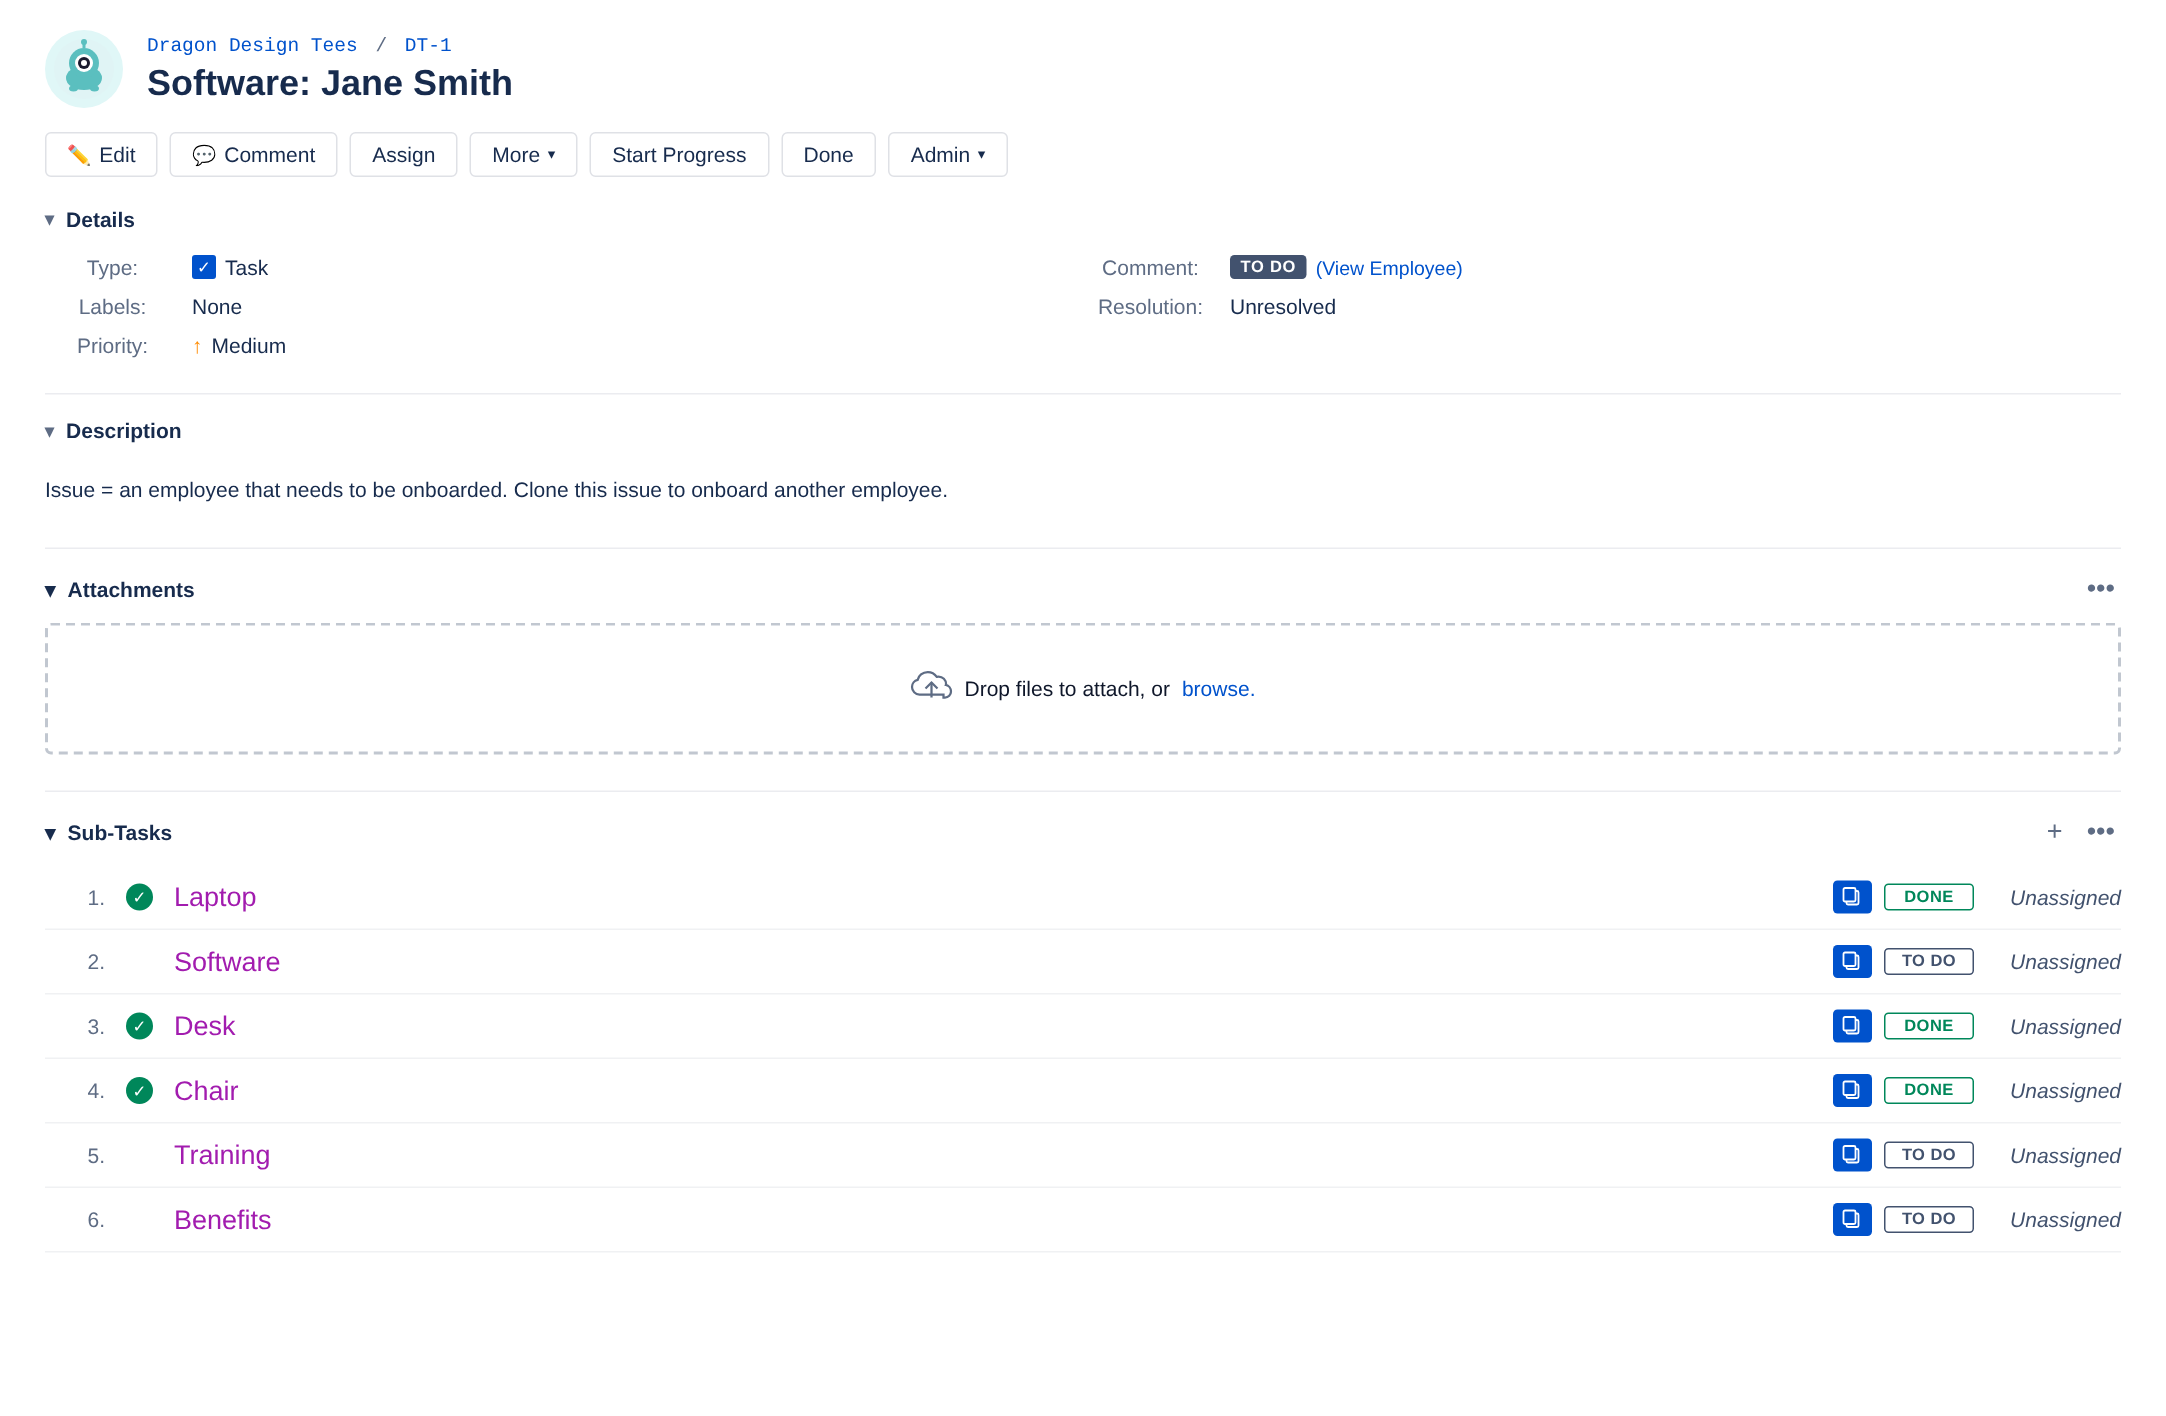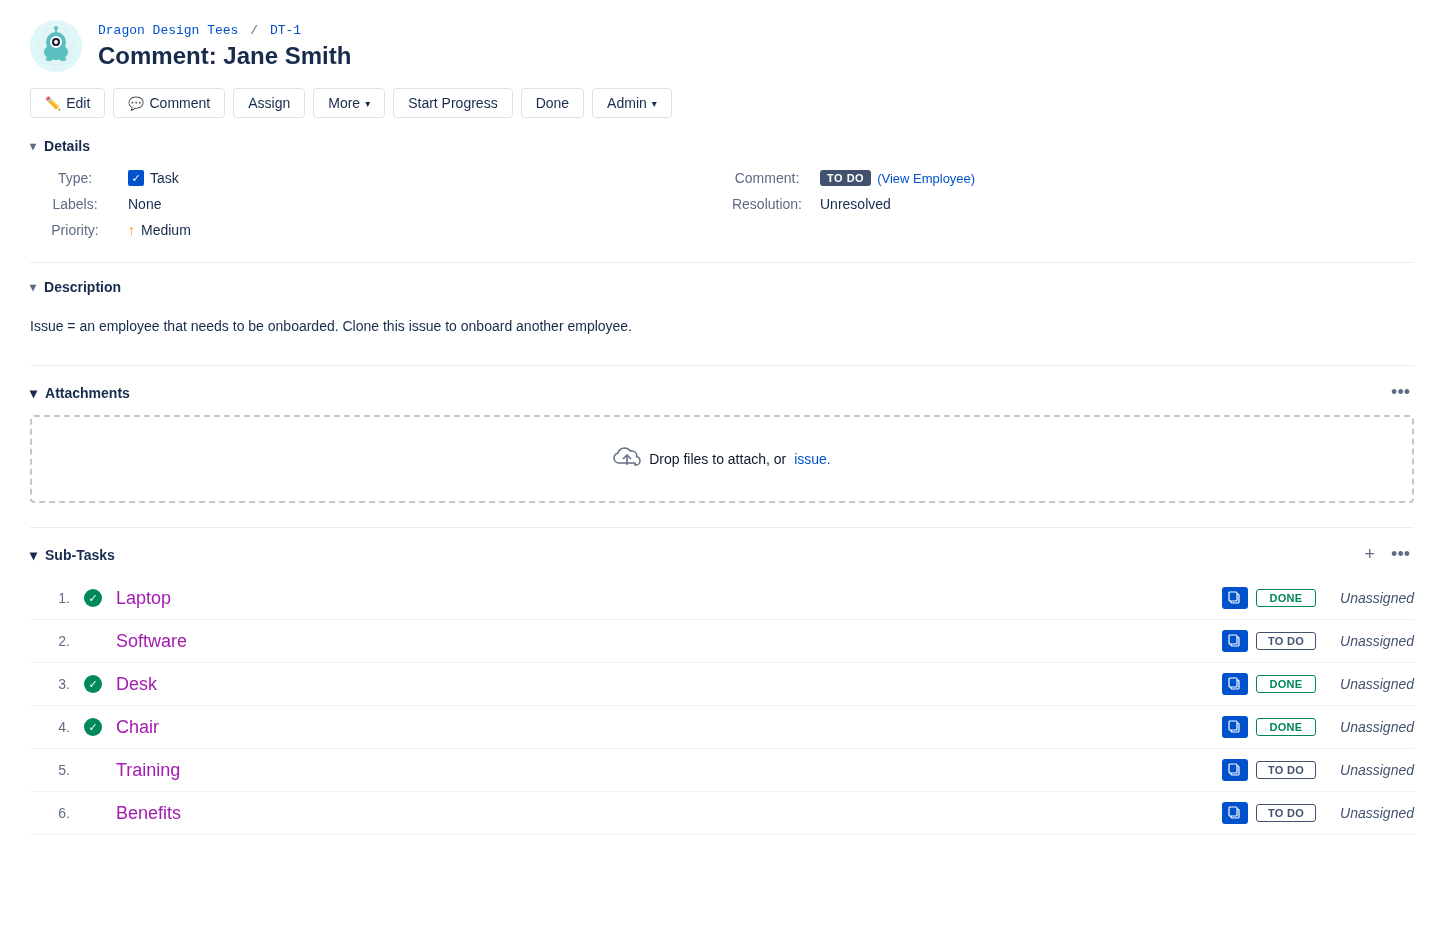--- a/index.html
+++ b/index.html
@@ -314,21 +314,21 @@
         <ellipse cx="13" cy="33" rx="3" ry="2" fill="#5bbfbf"></ellipse>
         <ellipse cx="27" cy="33" rx="3" ry="2" fill="#5bbfbf"></ellipse>
       </svg>
     </div>
     <div class="header-text">
       <div class="breadcrumb">
         <span style="color:#0052cc;cursor:pointer;">Dragon Design Tees</span>
         <span style="color:#5e6c84;margin:0 4px;">/</span>
         <span style="color:#0052cc;cursor:pointer;">DT-1</span>
       </div>
-      <div class="page-title">Comment: Jane Smith</div>
+      <div class="page-title">Software: Jane Smith</div>
     </div>
   </div>
 
   <div class="toolbar">
     <button class="toolbar-btn">
       <span class="btn-icon">✏️</span>
       <span>Edit</span>
     </button>
     <button class="toolbar-btn">
       <span class="btn-icon">💬</span>
@@ -420,21 +420,21 @@
     <div class="drop-zone">
       <span class="cloud-icon">
         
         <svg width="28" height="22" viewBox="0 0 28 22" fill="none" xmlns="http://www.w3.org/2000/svg">
           <path d="M22 18H6C3.2 18 1 15.8 1 13c0-2.3 1.6-4.3 3.8-4.8C5.3 5.6 8 3 11.5 3c2.5 0 4.7 1.3 6 3.2.4-.1.8-.2 1.2-.2 2.8 0 5 2.2 5 5 0 .2 0 .4-.1.6C25.4 12 27 13.8 27 16c0 2.2-1.8 4-4 4h-1z" stroke="#5e6c84" stroke-width="1.5" fill="none"></path>
           <line x1="14" y1="10" x2="14" y2="20" stroke="#5e6c84" stroke-width="1.5"></line>
           <polyline points="10,14 14,10 18,14" stroke="#5e6c84" stroke-width="1.5" fill="none"></polyline>
         </svg>
       </span>
       <span style="color:#0f172a;">Drop files to attach, or</span>
-      <span class="browse-link">issue.</span>
+      <span class="browse-link">browse.</span>
     </div>
   </div>
 
   <hr class="section-divider">
 
   <div class="section">
     <div class="section-header-row">
       <div class="left">
         <span class="chevron">▾</span>
         <span>Sub-Tasks</span>

